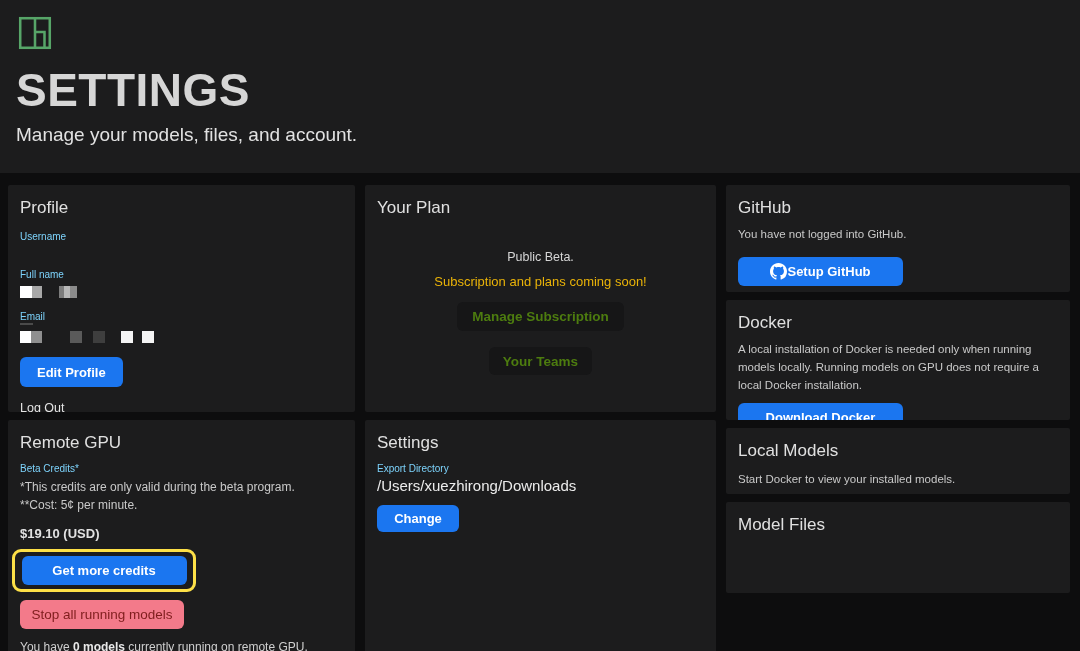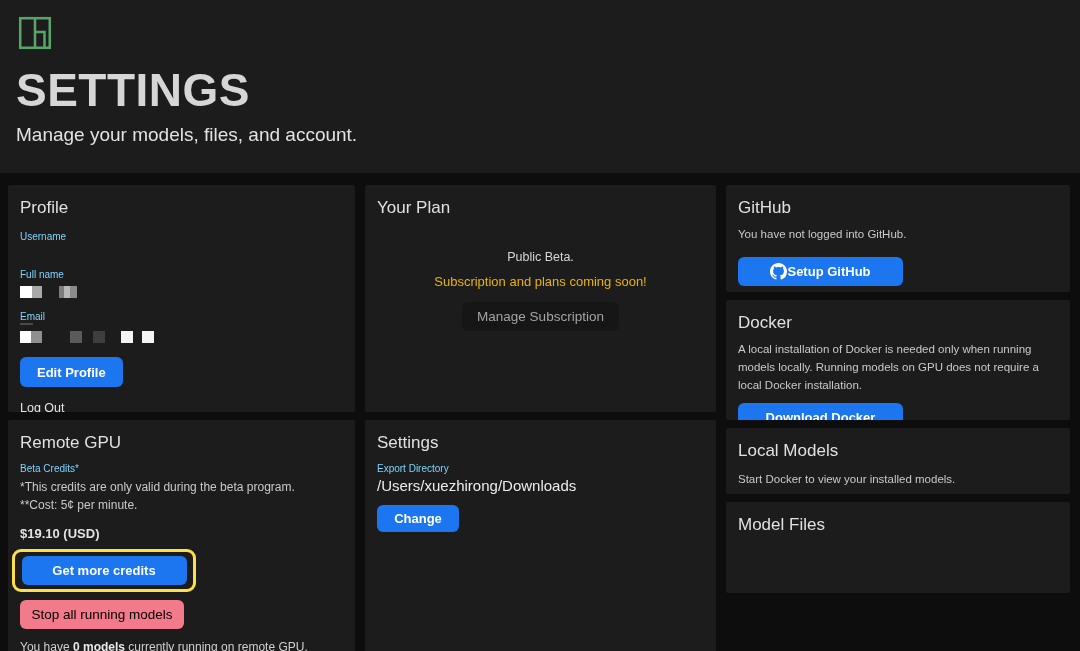--- a/index.html
+++ b/index.html
@@ -73,25 +73,25 @@
     align-items: center;
     justify-content: center;
     border: none;
     border-radius: 6px;
     font-family: "Liberation Sans", sans-serif;
     font-size: 13px;
     font-weight: 700;
     cursor: pointer;
   }
   .btn-blue { background: #1b76f0; color: #ffffff; }
-  .btn-pink { background: #f37a8a; color: #000000; }
+  .btn-pink { background: #f37a8a; color: #7f1d1d; }
   .btn-disabled {
     background: #161617;
-    color: #a3a3a3;
-    font-weight: 400;
+    color: #4d7c0f;
+    font-weight: 700;
     font-size: 13.5px;
     cursor: default;
   }
   
   .profile-label { margin-top: 13px; }
   .username-gap { height: 27px; }
   .redact-row { margin-top: 5px; height: 13px; display: flex; align-items: center; }
   .rd { display: inline-block; height: 12px; }
   .email-underline { width: 13px; height: 2px; background: #4a4a4a; margin-top: 1px; }
   .btn-edit { margin-top: 14px; height: 30px; padding: 0 17px; }
@@ -205,20 +205,23 @@
   <div class="col">
 
     <section class="card card-plan">
       <h2>Your Plan</h2>
       <div class="plan-center">
         <p class="plan-line1">Public Beta.</p>
         <p class="plan-line2">Subscription and plans coming soon!</p>
         <div class="plan-btn-wrap">
           <button class="btn btn-disabled btn-manage">Manage Subscription</button>
         </div>
+        <div class="plan-btn-wrap">
+          <button class="btn btn-disabled btn-teams">Your Teams</button>
+        </div>
       </div>
     </section>
 
     <section class="card card-settings">
       <h2>Settings</h2>
       <span class="blue-label export-label">Export Directory</span>
       <p class="export-path">/Users/xuezhirong/Downloads</p>
       <button class="btn btn-blue btn-change">Change</button>
     </section>
 

